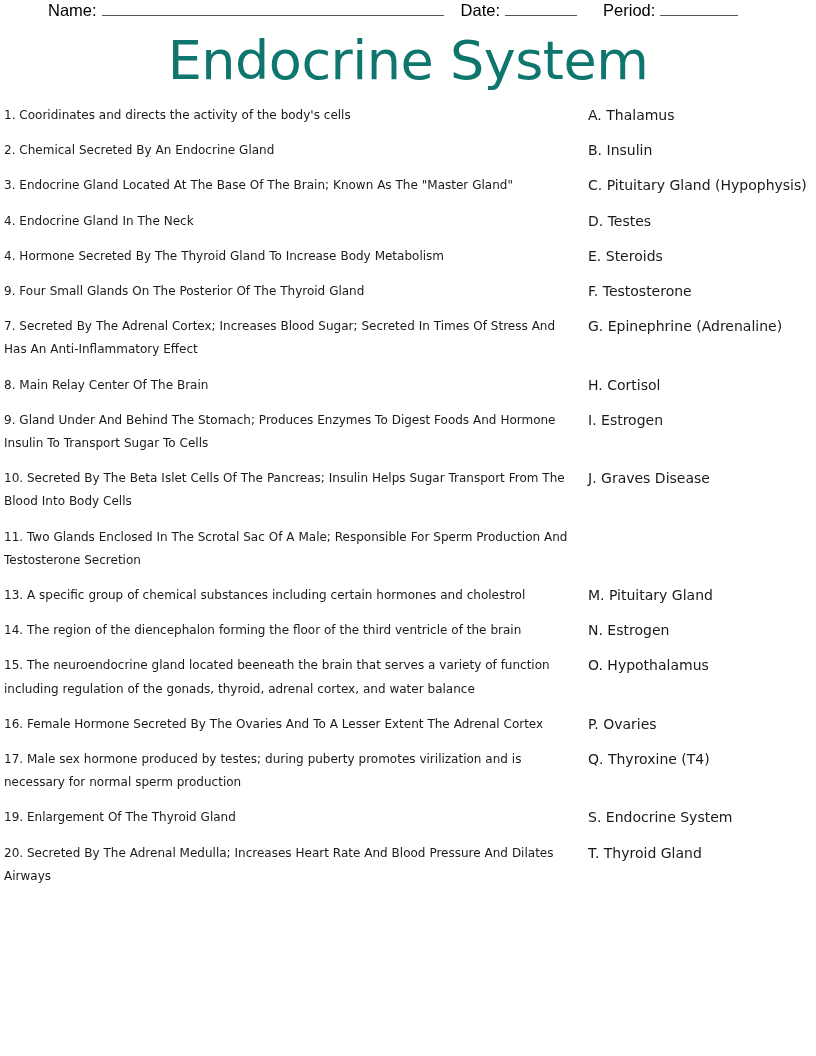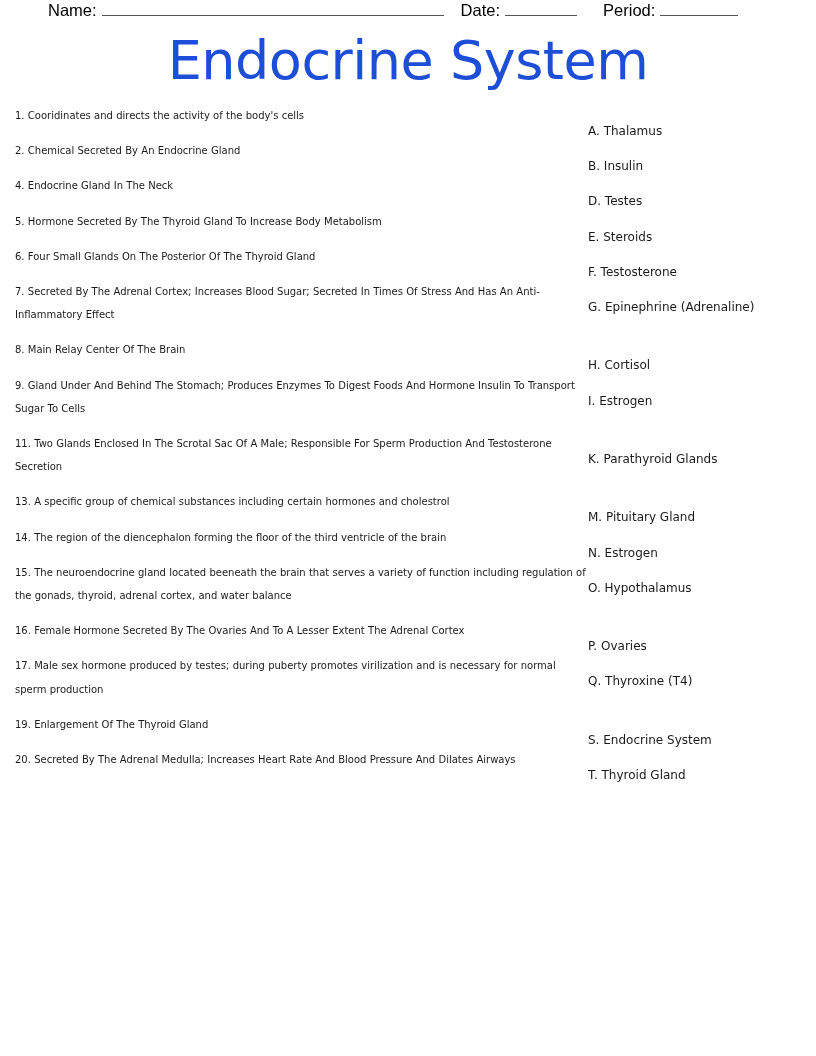--- a/index.html
+++ b/index.html
@@ -58,55 +58,54 @@
     position: absolute;
     top: 28px;
     left: 0;
     width: 816px;
     text-align: center;
     font-family: "DejaVu Sans", sans-serif;
     font-weight: 400;
     font-size: 54px;
     line-height: 66px;
     letter-spacing: -0.5px;
-    color: #1d4ed8;
+    color: #0f766e;
   }
 
   
   .sheet {
     position: absolute;
     top: 104px;
     left: 0px;
     width: 816px;
   }
   .row {
     position: relative;
     width: 816px;
     margin-bottom: 12px;
   }
   .question {
     position: relative;
     width: 572px;
-    padding-left: 15px;
-    font-size: 10px;
+    padding-left: 4px;
+    font-size: 12px;
     line-height: 23.2px;
     color: #1a1a1a;
     text-align: left;
     word-spacing: 0.1px;
   }
   .answer {
     position: absolute;
     top: 0;
     left: 588px;
     width: 228px;
-    font-size: 12px;
+    font-size: 14px;
     line-height: 23.2px;
     color: #1a1a1a;
     white-space: nowrap;
-    margin-top: 16px;
   }
 </style>
 </head>
 <body>
 
 <div class="header-row">
   <div class="field">
     <span class="field-label">Name:</span>
     <span class="field-rule rule-name"></span>
   </div>
@@ -127,46 +126,53 @@
 <div class="sheet">
   <div class="row">
     <div class="question">1. Cooridinates and directs the activity of the body's cells</div>
     <div class="answer">A. Thalamus</div>
   </div>
   <div class="row">
     <div class="question">2. Chemical Secreted By An Endocrine Gland</div>
     <div class="answer">B. Insulin</div>
   </div>
   <div class="row">
+    <div class="question">3. Endocrine Gland Located At The Base Of The Brain; Known As The "Master Gland"</div>
+    <div class="answer">C. Pituitary Gland (Hypophysis)</div>
+  </div>
+  <div class="row">
     <div class="question">4. Endocrine Gland In The Neck</div>
     <div class="answer">D. Testes</div>
   </div>
   <div class="row">
-    <div class="question">5. Hormone Secreted By The Thyroid Gland To Increase Body Metabolism</div>
+    <div class="question">4. Hormone Secreted By The Thyroid Gland To Increase Body Metabolism</div>
     <div class="answer">E. Steroids</div>
   </div>
   <div class="row">
-    <div class="question">6. Four Small Glands On The Posterior Of The Thyroid Gland</div>
+    <div class="question">9. Four Small Glands On The Posterior Of The Thyroid Gland</div>
     <div class="answer">F. Testosterone</div>
   </div>
   <div class="row">
     <div class="question">7. Secreted By The Adrenal Cortex; Increases Blood Sugar; Secreted In Times Of Stress And Has An Anti-Inflammatory Effect</div>
     <div class="answer">G. Epinephrine (Adrenaline)</div>
   </div>
   <div class="row">
     <div class="question">8. Main Relay Center Of The Brain</div>
     <div class="answer">H. Cortisol</div>
   </div>
   <div class="row">
     <div class="question">9. Gland Under And Behind The Stomach; Produces Enzymes To Digest Foods And Hormone Insulin To Transport Sugar To Cells</div>
     <div class="answer">I. Estrogen</div>
   </div>
   <div class="row">
+    <div class="question">10. Secreted By The Beta Islet Cells Of The Pancreas; Insulin Helps Sugar Transport From The Blood Into Body Cells</div>
+    <div class="answer">J. Graves Disease</div>
+  </div>
+  <div class="row">
     <div class="question">11. Two Glands Enclosed In The Scrotal Sac Of A Male; Responsible For Sperm Production And Testosterone Secretion</div>
-    <div class="answer">K. Parathyroid Glands</div>
   </div>
   <div class="row">
     <div class="question">13. A specific group of chemical substances including certain hormones and cholestrol</div>
     <div class="answer">M. Pituitary Gland</div>
   </div>
   <div class="row">
     <div class="question">14. The region of the diencephalon forming the floor of the third ventricle of the brain</div>
     <div class="answer">N. Estrogen</div>
   </div>
   <div class="row">

